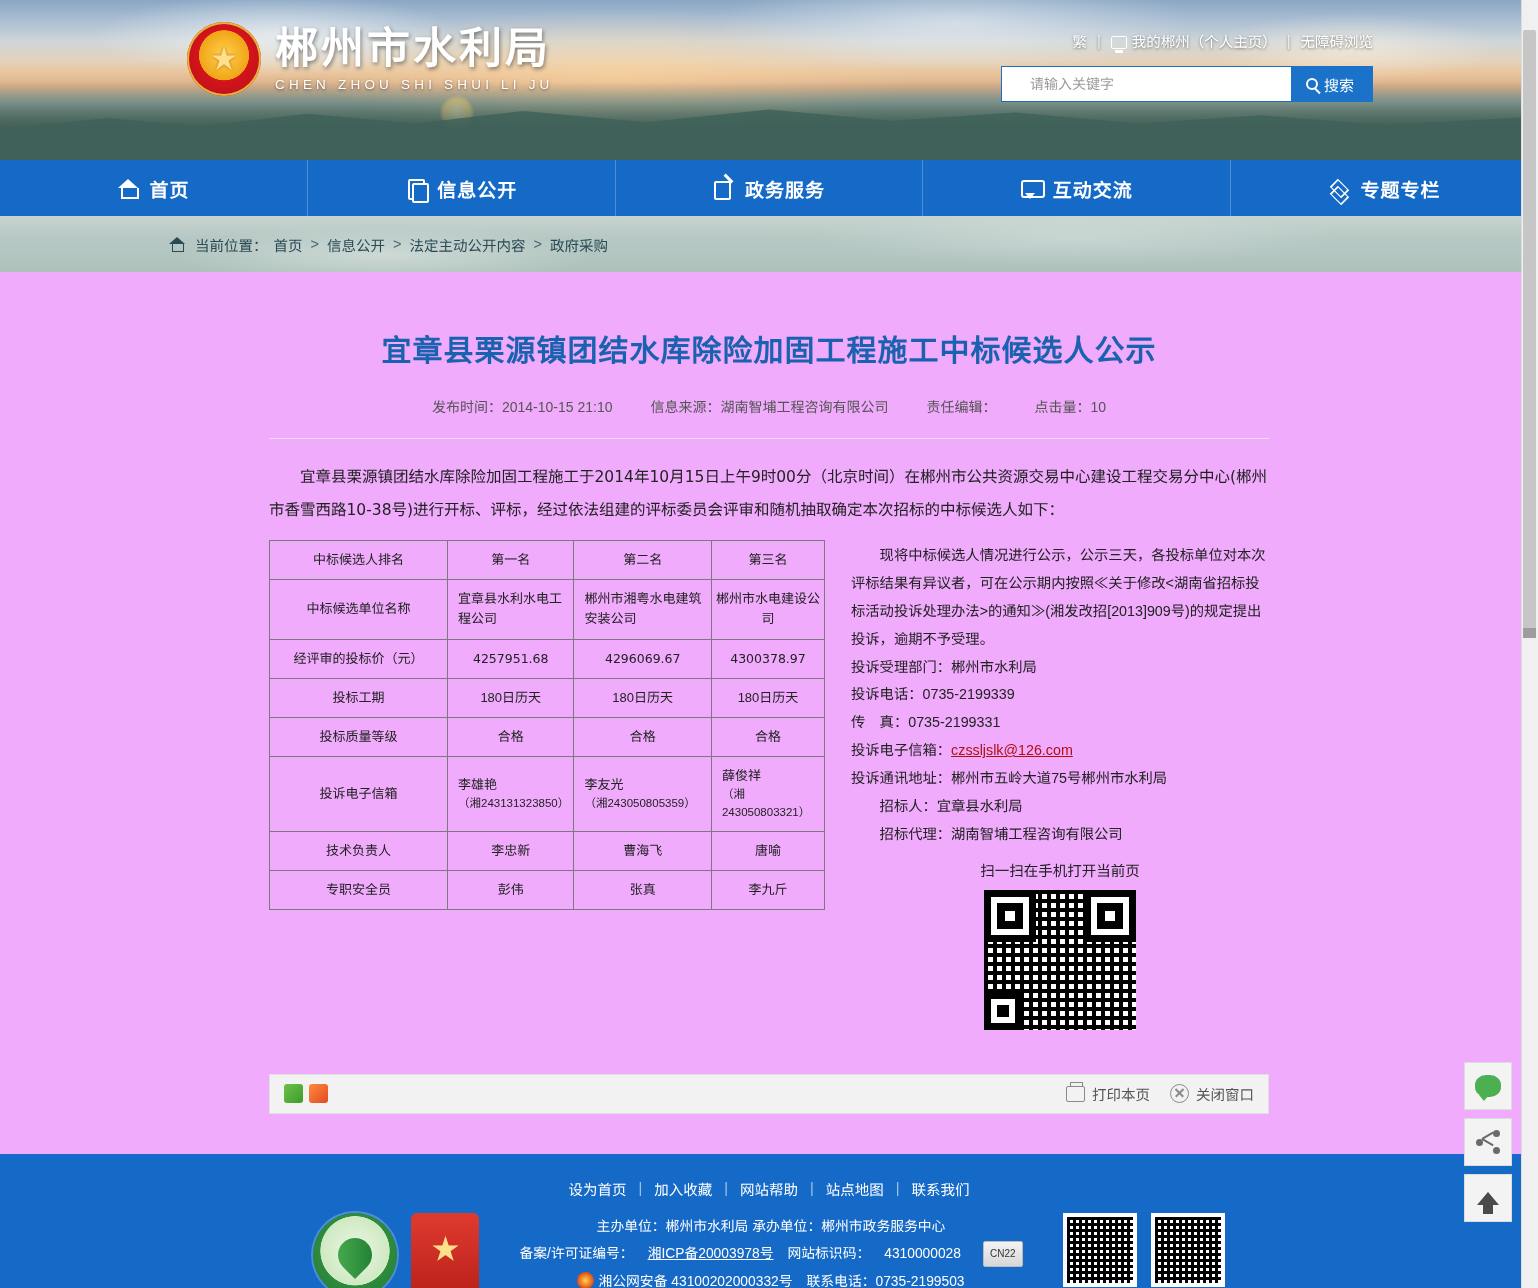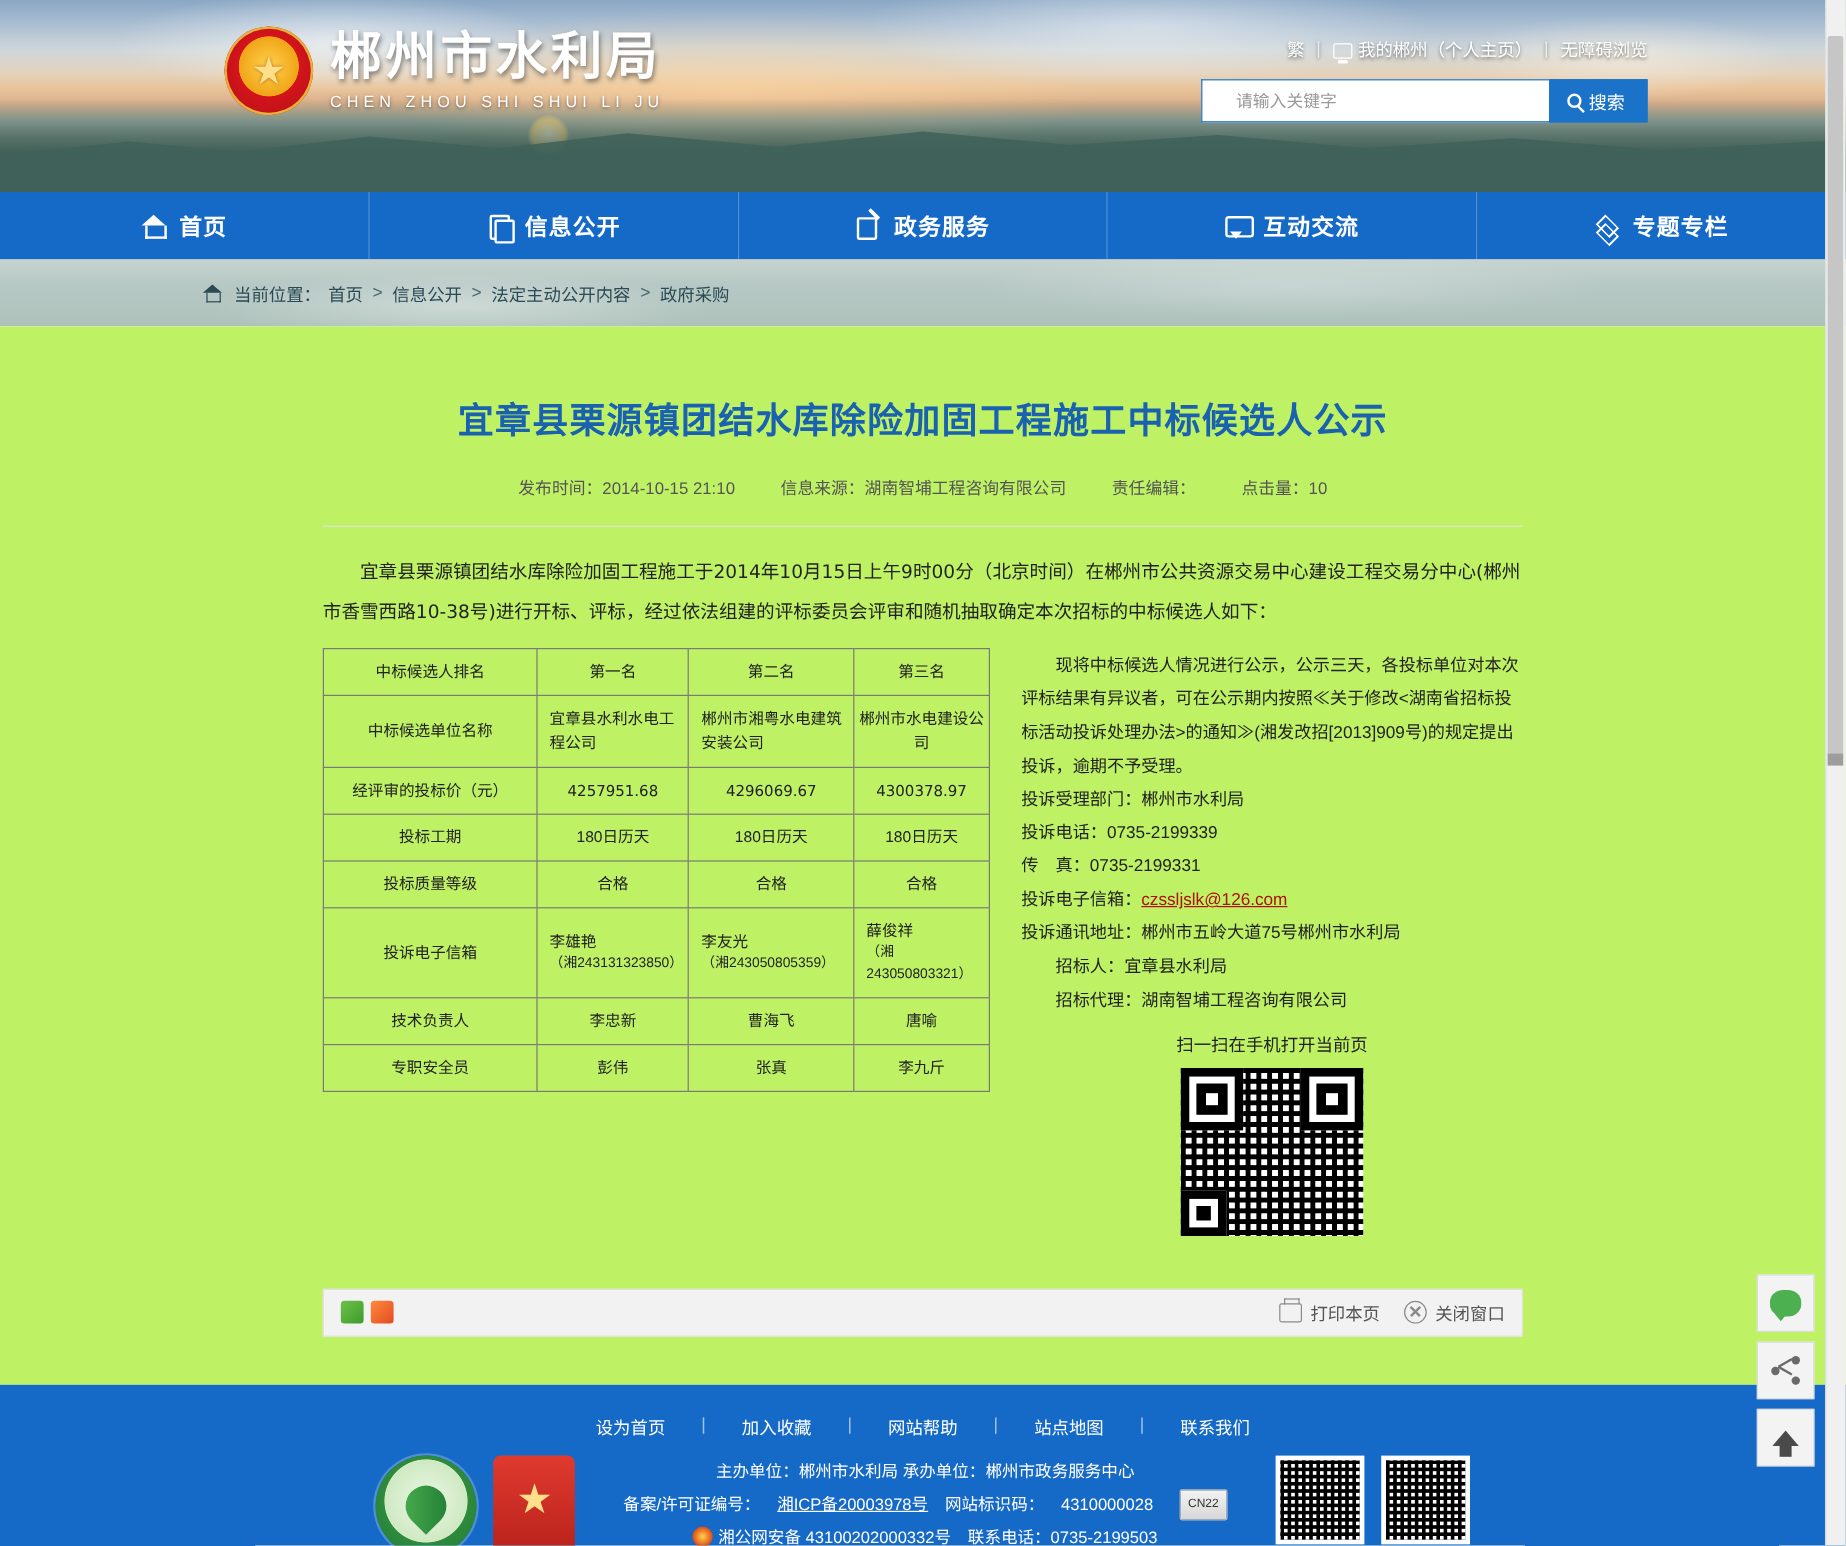--- a/index.html
+++ b/index.html
@@ -229,21 +229,21 @@
   }
   .crumb .home-ic:after {
     content: ""; position: absolute; left: 3px; top: 7px;
     width: 10px; height: 7px; border: 1.5px solid #2b4a55; border-top: none;
   }
   .crumb a { color: #2b4a55; text-decoration: none; }
   .crumb .gt { color: #4a6670; margin: 0 2px; }
 
   
   .content-wrap {
-    background: #bef264;
+    background: #f0abfc;
     position: relative;
     padding-bottom: 40px;
   }
   .article {
     width: 1000px; margin: 0 auto; padding-top: 54px;
   }
   .art-title {
     text-align: center;
     font-size: 30px; font-weight: bold; color: #1a62b0;
     font-family: "DejaVu Serif","Liberation Serif", serif;
@@ -366,21 +366,21 @@
   
   .footer {
     background: #1569c7;
     color: #fff;
     padding: 16px 0 18px;
     position: relative;
     height: 198px;
   }
   .f-links {
     display: flex; justify-content: center; align-items: center;
-    gap: 30px; font-size: 14.5px; padding: 8px 0 14px;
+    gap: 12px; font-size: 14.5px; padding: 8px 0 14px;
   }
   .f-links a { color: #fff; text-decoration: none; }
   .f-links .sep { color: rgba(255,255,255,.6); }
   .f-body { display: flex; justify-content: center; align-items: flex-start; gap: 40px; }
   .f-badges { display: flex; gap: 14px; align-items: center; }
   .badge-circle {
     width: 84px; height: 84px; border-radius: 50%;
     background: radial-gradient(circle at 50% 45%, #eaf7e4 0%, #cfe9c2 55%, #2e8b3d 56%, #1f7a32 100%);
     position: relative;
     box-shadow: 0 0 0 2px rgba(255,255,255,.25);

